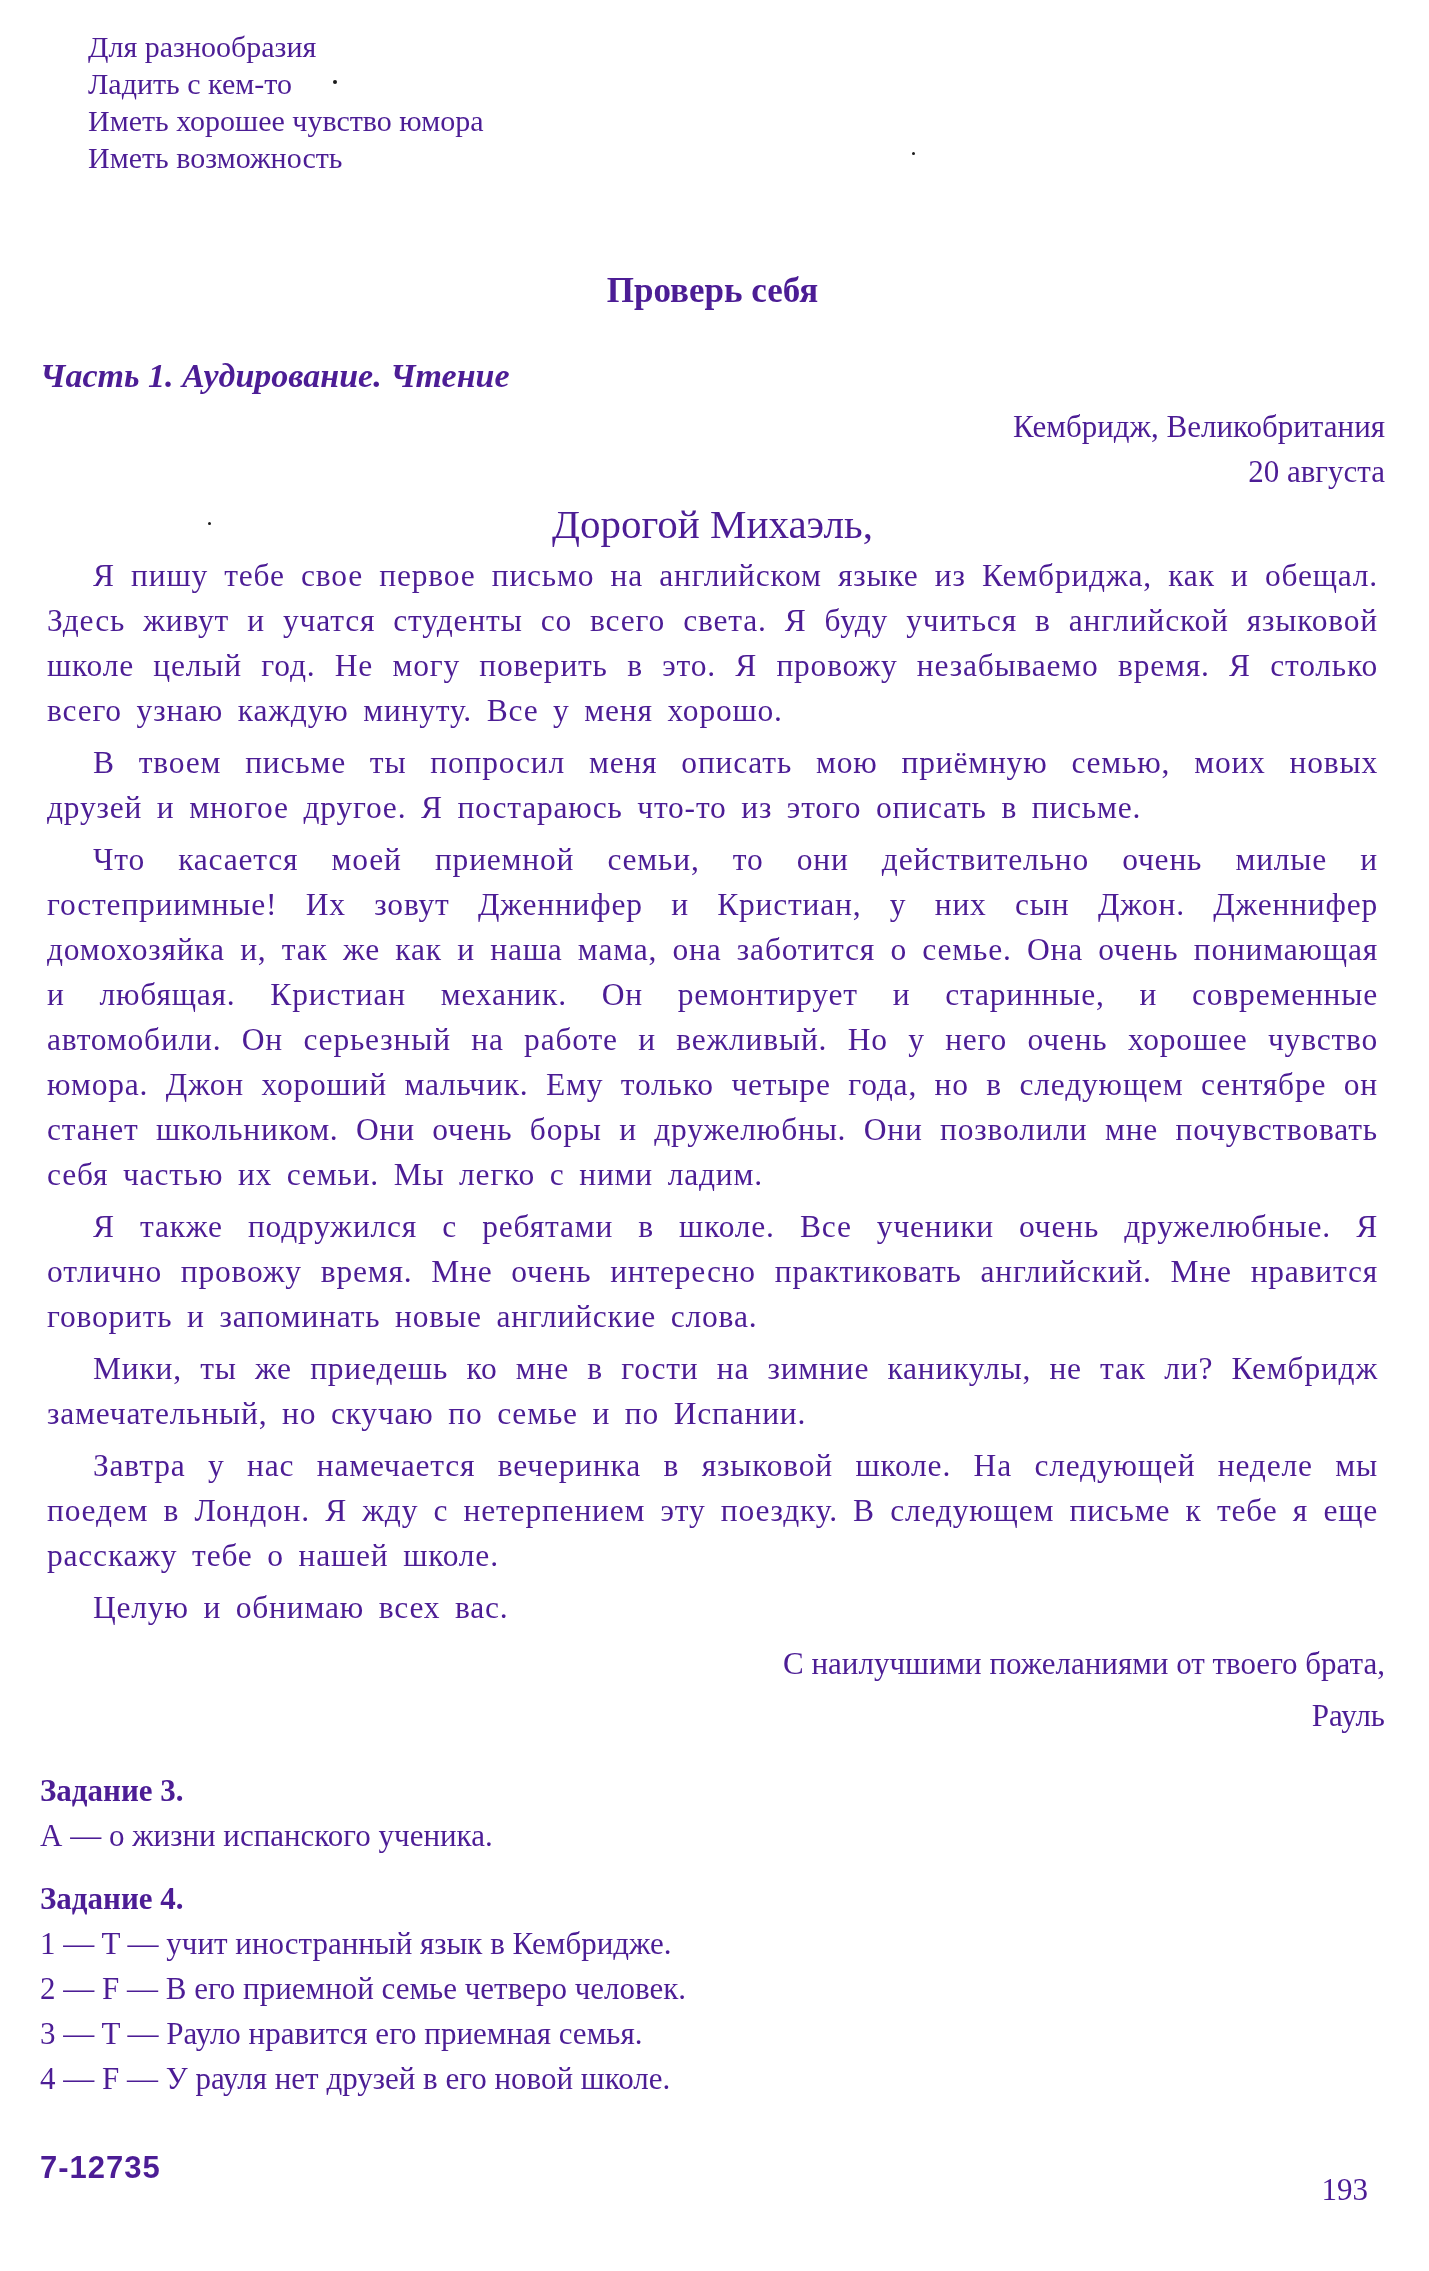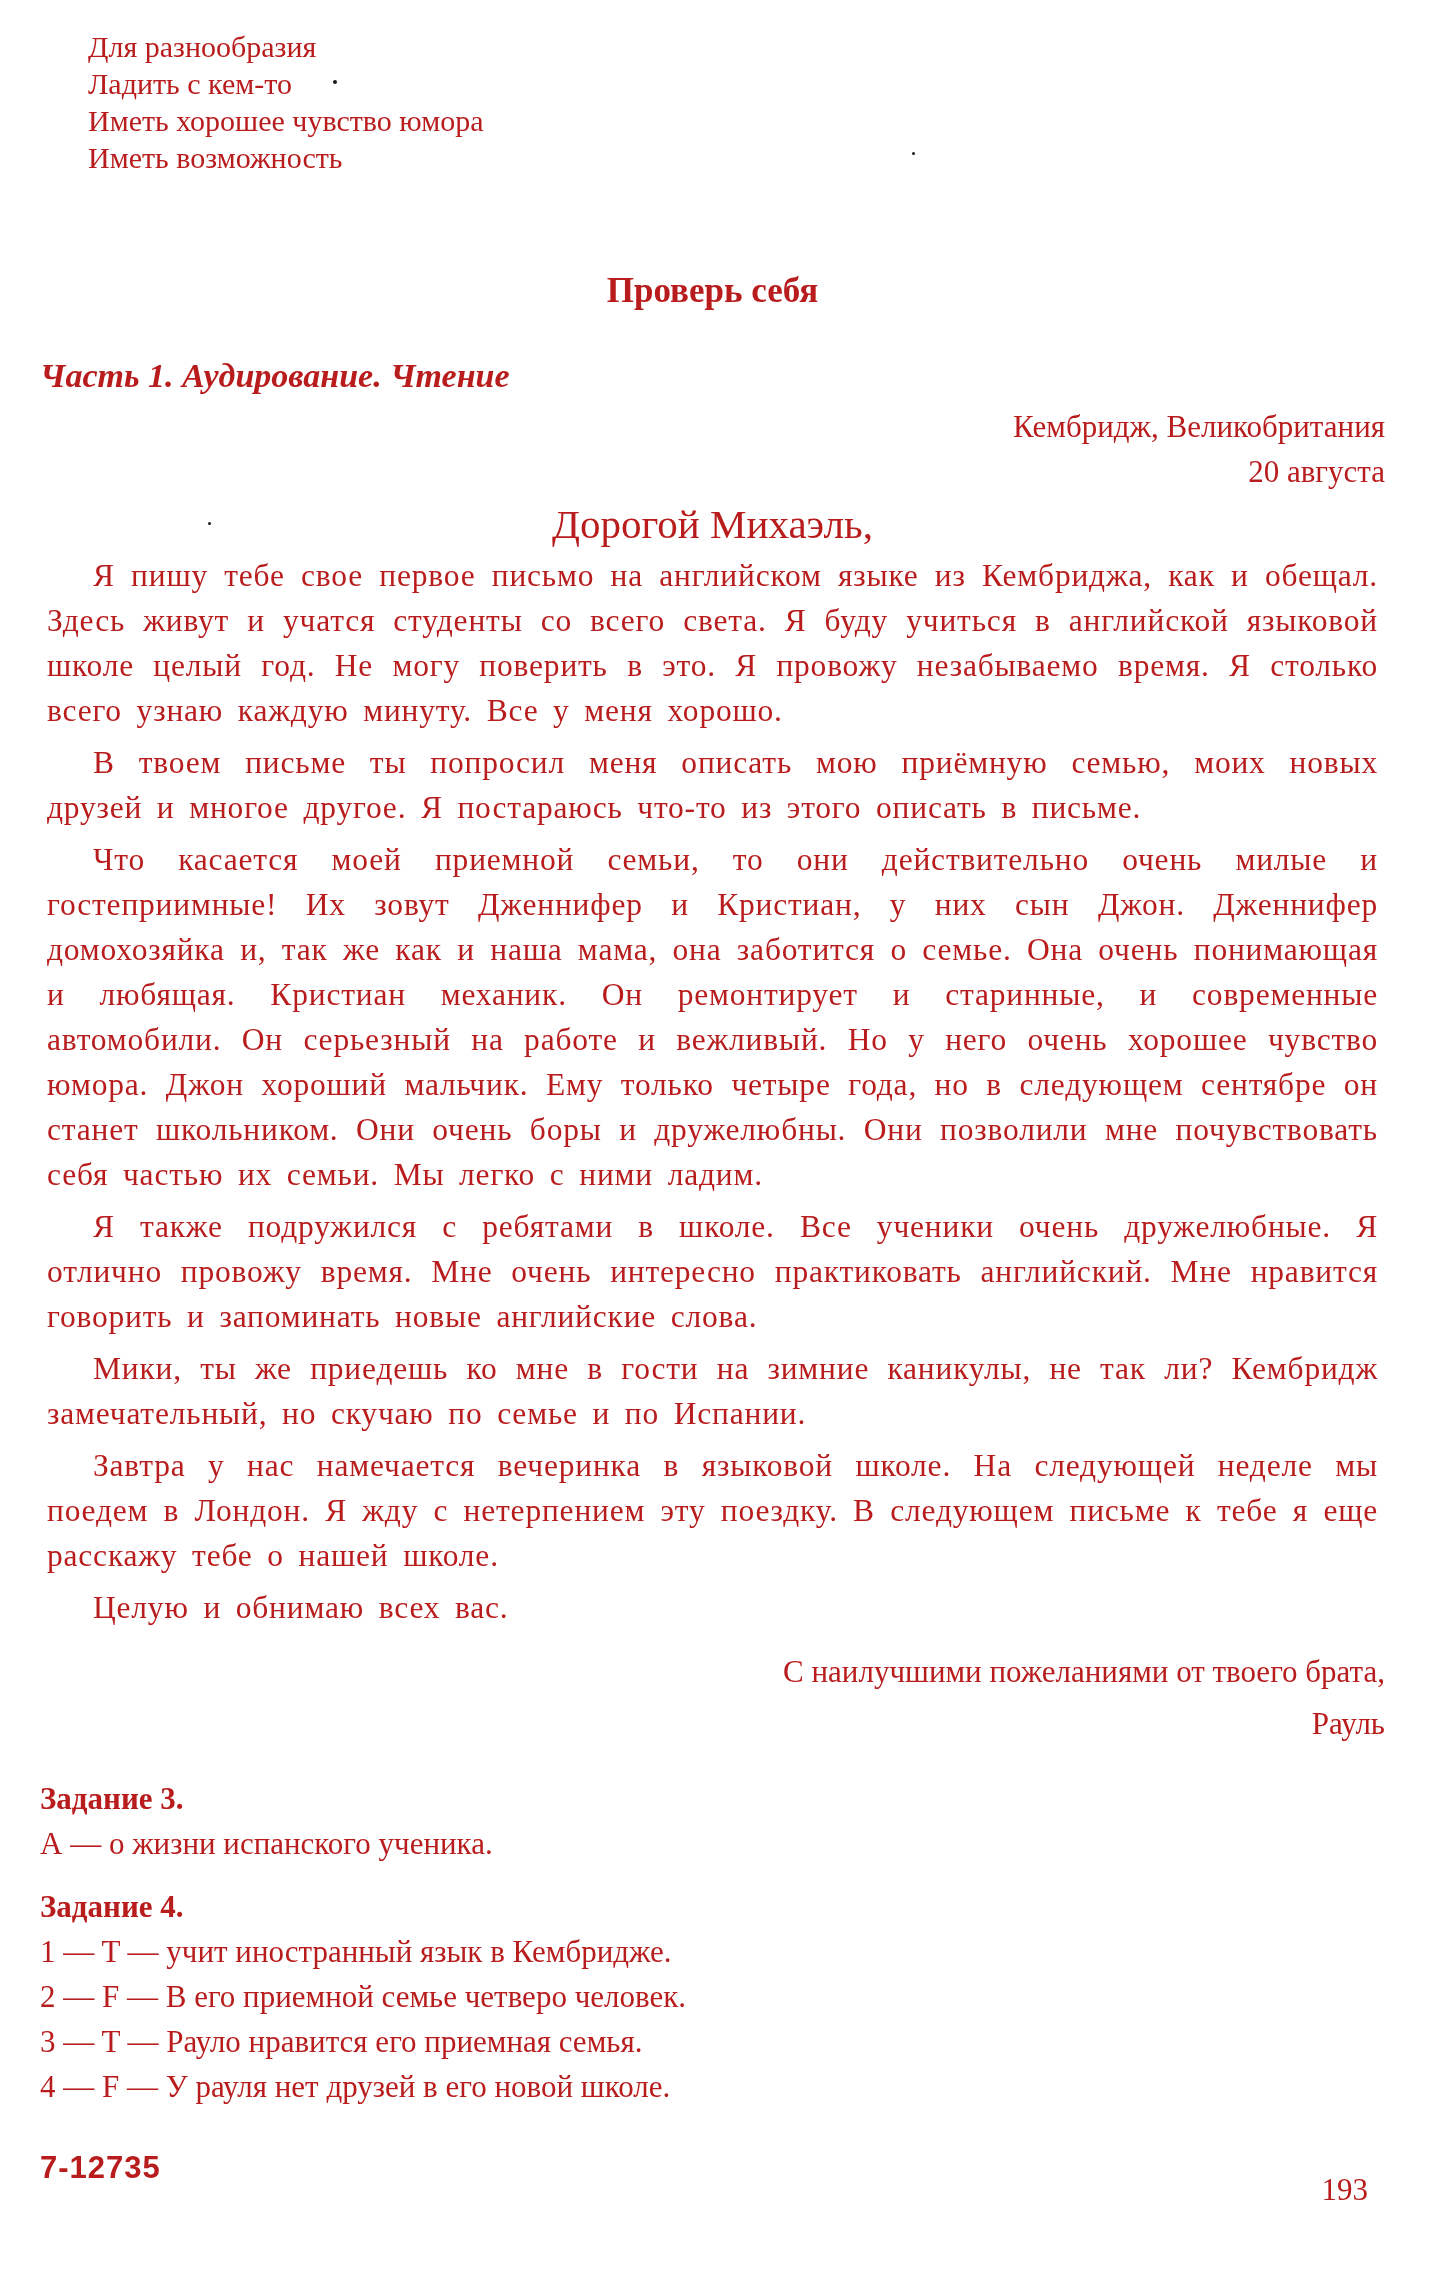--- a/index.html
+++ b/index.html
@@ -2,21 +2,21 @@
 <html lang="ru"><head>
 <meta charset="utf-8">
 <style>
   html, body { margin: 0; padding: 0; background: #777; }
   .page {
     position: relative;
     width: 1429px;
     height: 2271px;
     margin: 0 auto;
     background: #ffffff;
-    color: #b91c1c;
+    color: #4c1d95;
     font-family: "Liberation Serif", "DejaVu Serif", serif;
     box-sizing: border-box;
     padding: 28px 44px 0 40px;
     overflow: hidden;
   }
   
   .top-list { margin-left: 48px; font-size: 30px; line-height: 37px; }
   .top-list .line { white-space: nowrap; }
 
   
@@ -45,21 +45,21 @@
     margin: 7px;
     font-size: 31.5px;
     line-height: 45px;
     text-align: justify;
     text-indent: 46px;
     letter-spacing: 0.8px;
     word-spacing: 6px;
   }
   .body-par.first { margin-top: 6px; }
 
-  .signoff { margin-top: 16px; text-align: right; font-size: 31px; line-height: 52px; }
+  .signoff { margin-top: 8px; text-align: right; font-size: 31px; line-height: 52px; }
 
   
   .task { margin-top: 26px; font-size: 31px; line-height: 45px; }
   .task.second { margin-top: 18px; }
   .task-title { font-weight: bold; }
   .task-line { }
 
   
   .footer {
     position: absolute;

